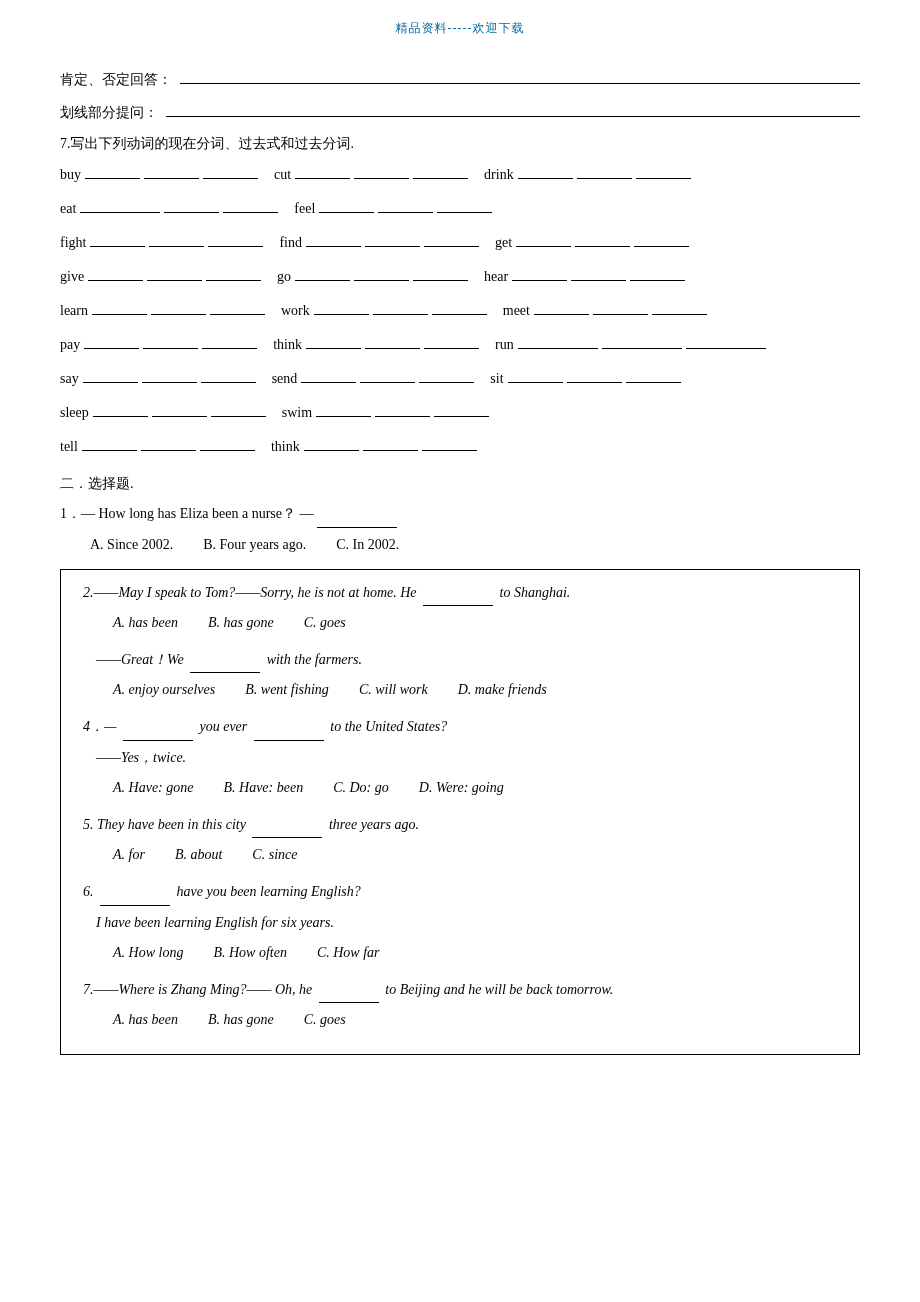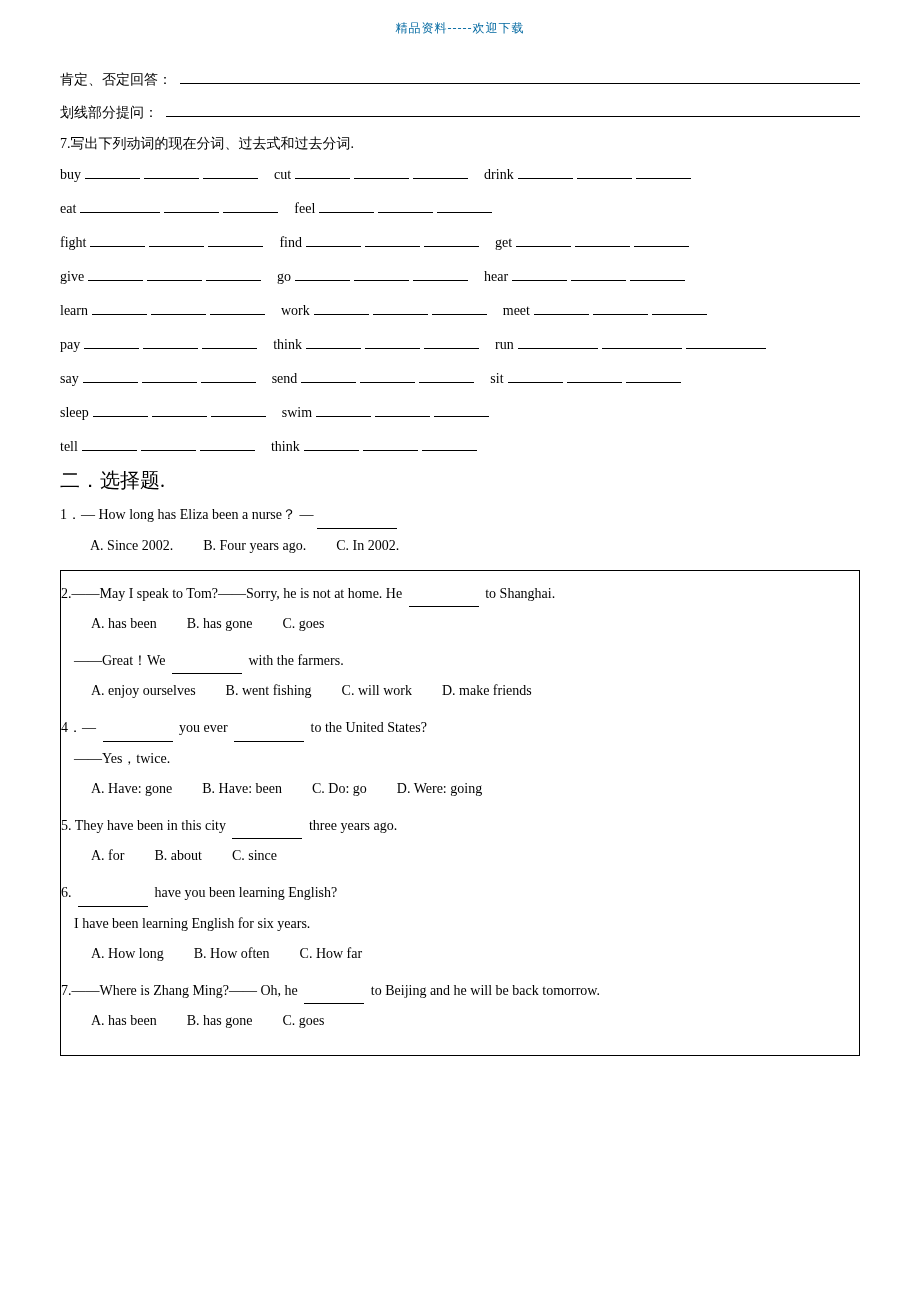--- a/index.html
+++ b/index.html
@@ -69,42 +69,43 @@
       margin-right: 10px;
       white-space: nowrap;
     }
     .verb-name {
       margin-right: 2px;
       text-align: right;
     }
     .u { border-bottom: 1px solid #000; display: inline-block; width: 55px; height: 16px; margin: 0 2px; vertical-align: bottom; }
     .u-wide { border-bottom: 1px solid #000; display: inline-block; width: 80px; height: 16px; margin: 0 2px; vertical-align: bottom; }
     .section2-title {
-      margin: 6px 0 8px 0;
-      font-size: 20px;
+      margin: 14px 0 8px 0;
+      font-size: 14px;
     }
     .question-block {
       margin-bottom: 10px;
     }
     .question-text {
       line-height: 1.9;
       margin-bottom: 4px;
     }
     .options-row {
       display: flex;
       gap: 30px;
       margin-left: 30px;
       margin-bottom: 6px;
       line-height: 1.9;
       flex-wrap: wrap;
     }
     .bordered-section {
       border: 1px solid #000;
-      padding: 10px 0;
+      padding: 10px 22px;
       margin-bottom: 0;
+      font-style: italic;
     }
     .indent {
       margin-left: 13px;
     }
   </style>
 </head>
 <body>
 
 <div class="top-title">精品资料-----欢迎下载</div>
 

